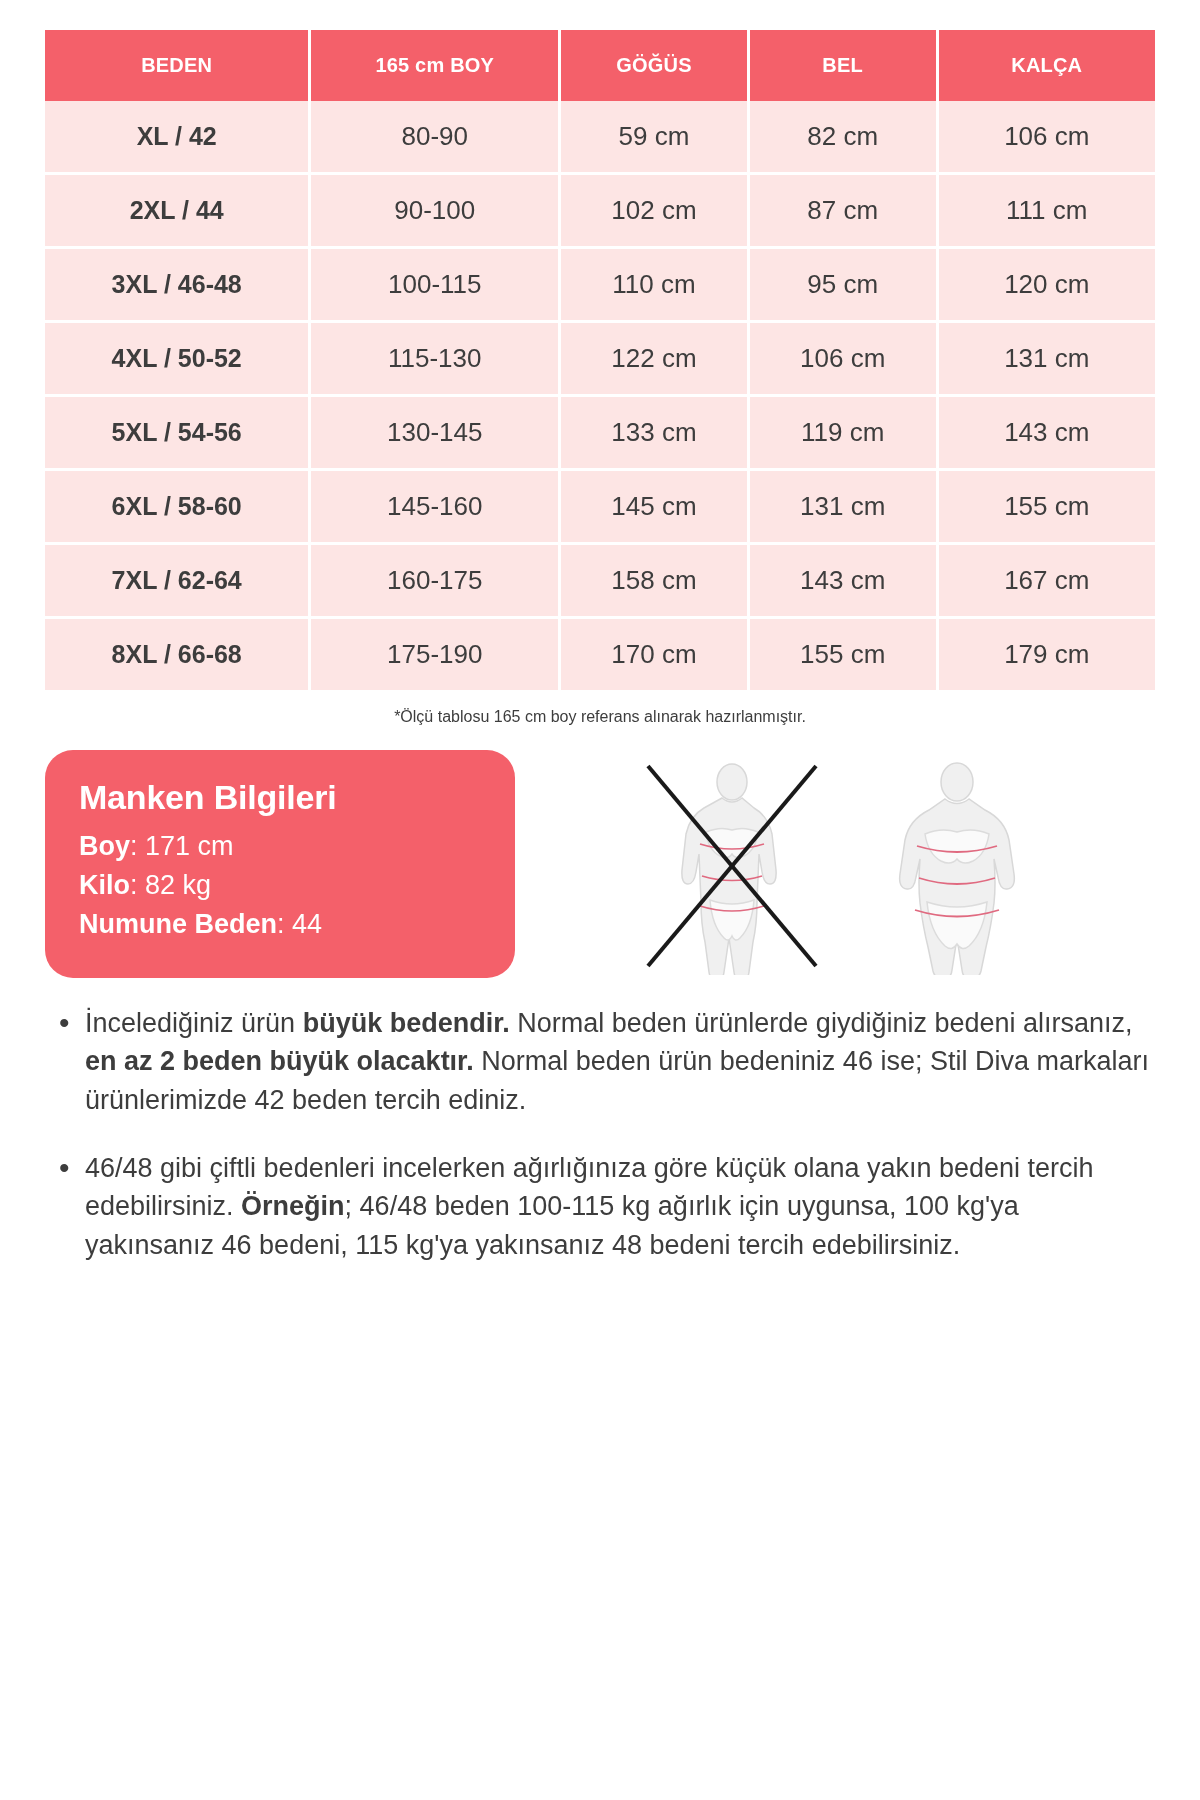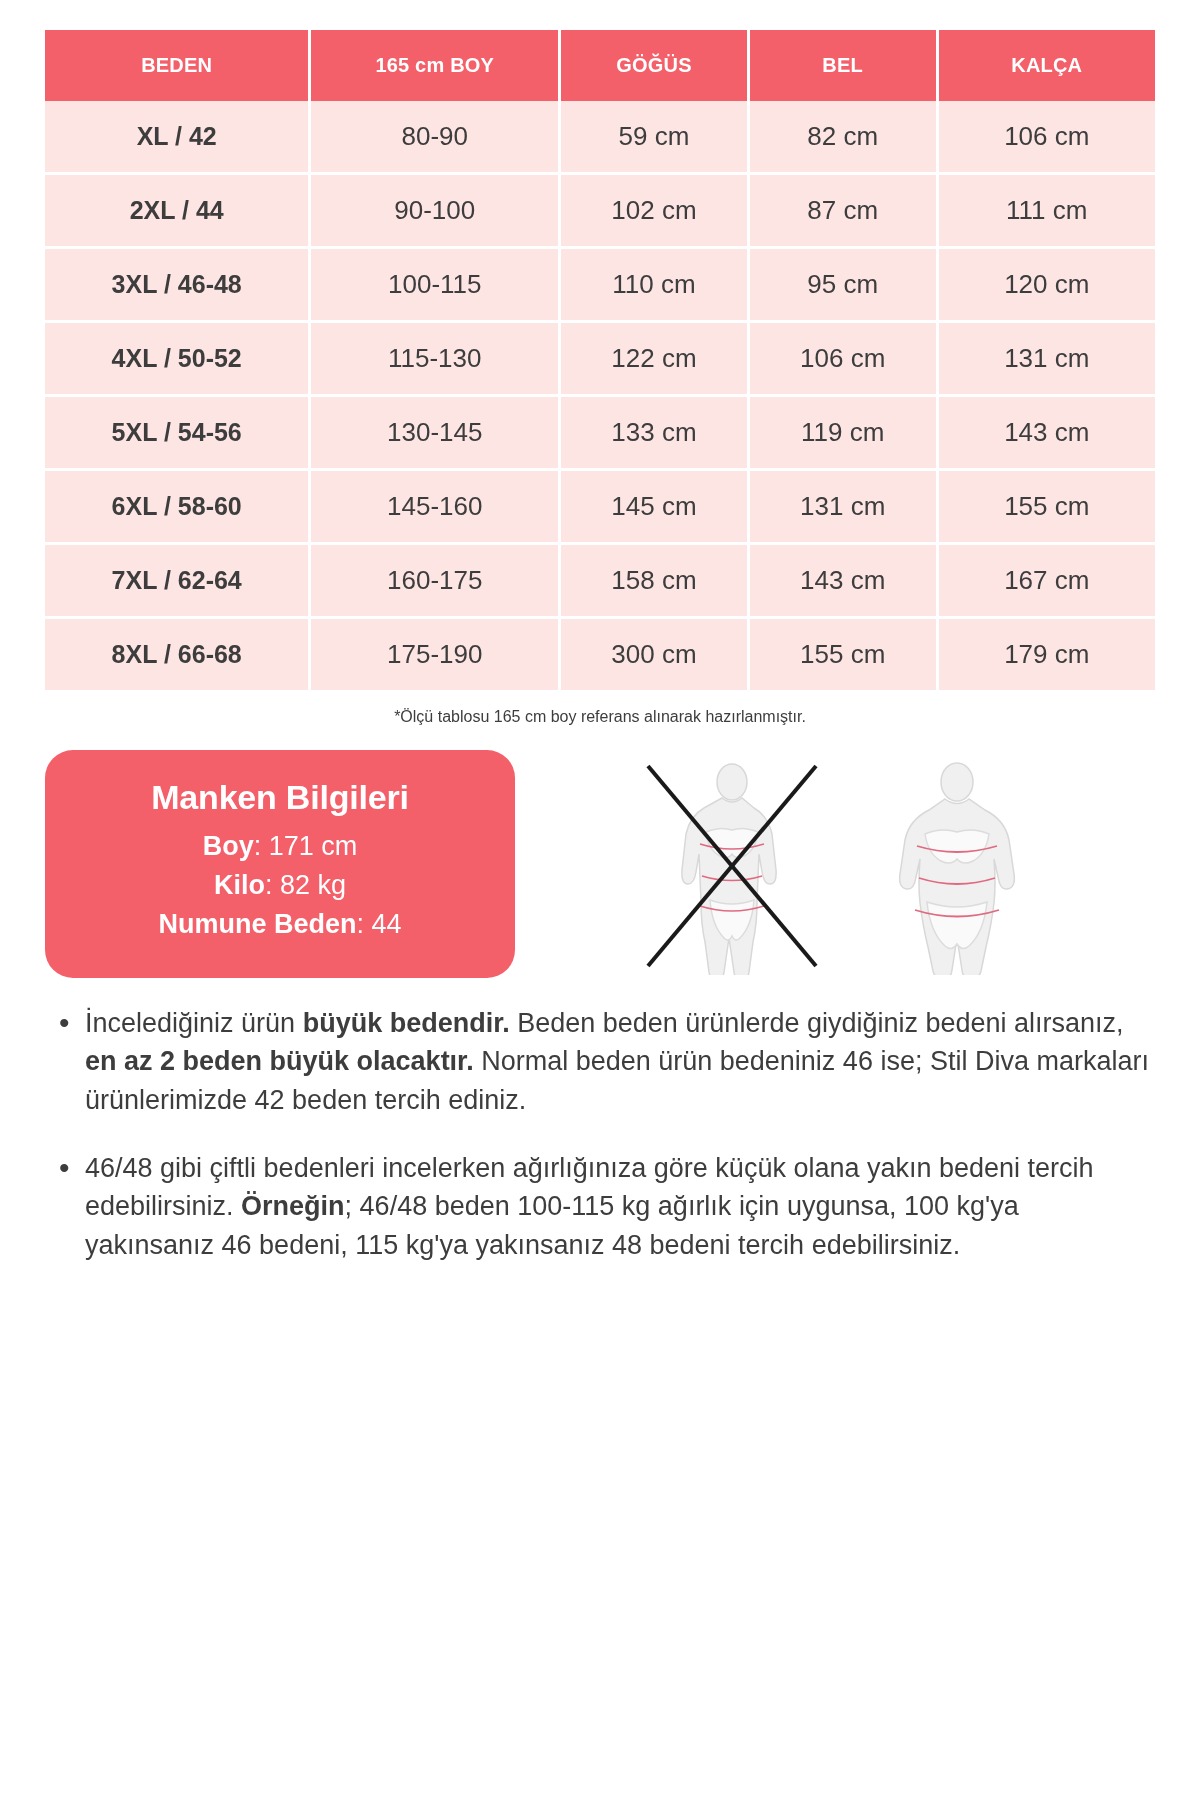--- a/index.html
+++ b/index.html
@@ -75,21 +75,20 @@
     color: #3d3d3d;
     margin: 18px 0 24px 0;
   }
 
   
   .model-row {
     display: flex;
     align-items: stretch;
     gap: 20px;
     margin-bottom: 26px;
-    text-align: center;
   }
   .model-card {
     background: #f4606a;
     border-radius: 28px;
     padding: 26px 34px 30px 34px;
     color: #ffffff;
     width: 470px;
     flex: 0 0 470px;
   }
   .model-card h2 {
@@ -207,21 +206,21 @@
       <tr>
         <td class="size-cell">7XL / 62-64</td>
         <td>160-175</td>
         <td>158 cm</td>
         <td>143 cm</td>
         <td>167 cm</td>
       </tr>
       <tr>
         <td class="size-cell">8XL / 66-68</td>
         <td>175-190</td>
-        <td>300 cm</td>
+        <td>170 cm</td>
         <td>155 cm</td>
         <td>179 cm</td>
       </tr>
     </tbody>
   </table>
 
   <div class="table-note">*Ölçü tablosu 165 cm boy referans alınarak hazırlanmıştır.</div>
 
   <div class="model-row">
 
@@ -274,20 +273,20 @@
           <path d="M54 118 q38 12 76 0" stroke="#e06a80" stroke-width="1.8" fill="none"></path>
           <path d="M50 150 q42 13 84 0" stroke="#e06a80" stroke-width="1.8" fill="none"></path>
         </svg>
       </div>
 
     </div>
   </div>
 
   <ul class="notes">
     <li>
-      <span>İncelediğiniz ürün </span><b>büyük bedendir.</b><span> Beden beden ürünlerde giydiğiniz bedeni alırsanız, </span><b>en az 2 beden büyük olacaktır.</b><span> Normal beden ürün bedeniniz 46 ise; Stil Diva markaları ürünlerimizde 42 beden tercih ediniz.</span>
+      <span>İncelediğiniz ürün </span><b>büyük bedendir.</b><span> Normal beden ürünlerde giydiğiniz bedeni alırsanız, </span><b>en az 2 beden büyük olacaktır.</b><span> Normal beden ürün bedeniniz 46 ise; Stil Diva markaları ürünlerimizde 42 beden tercih ediniz.</span>
     </li>
     <li>
       <span>46/48 gibi çiftli bedenleri incelerken ağırlığınıza göre küçük olana yakın bedeni tercih edebilirsiniz. </span><b>Örneğin</b><span>; 46/48 beden 100-115 kg ağırlık için uygunsa, 100 kg'ya yakınsanız 46 bedeni, 115 kg'ya yakınsanız 48 bedeni tercih edebilirsiniz.</span>
     </li>
   </ul>
 
 </div>
 
 </body></html>

